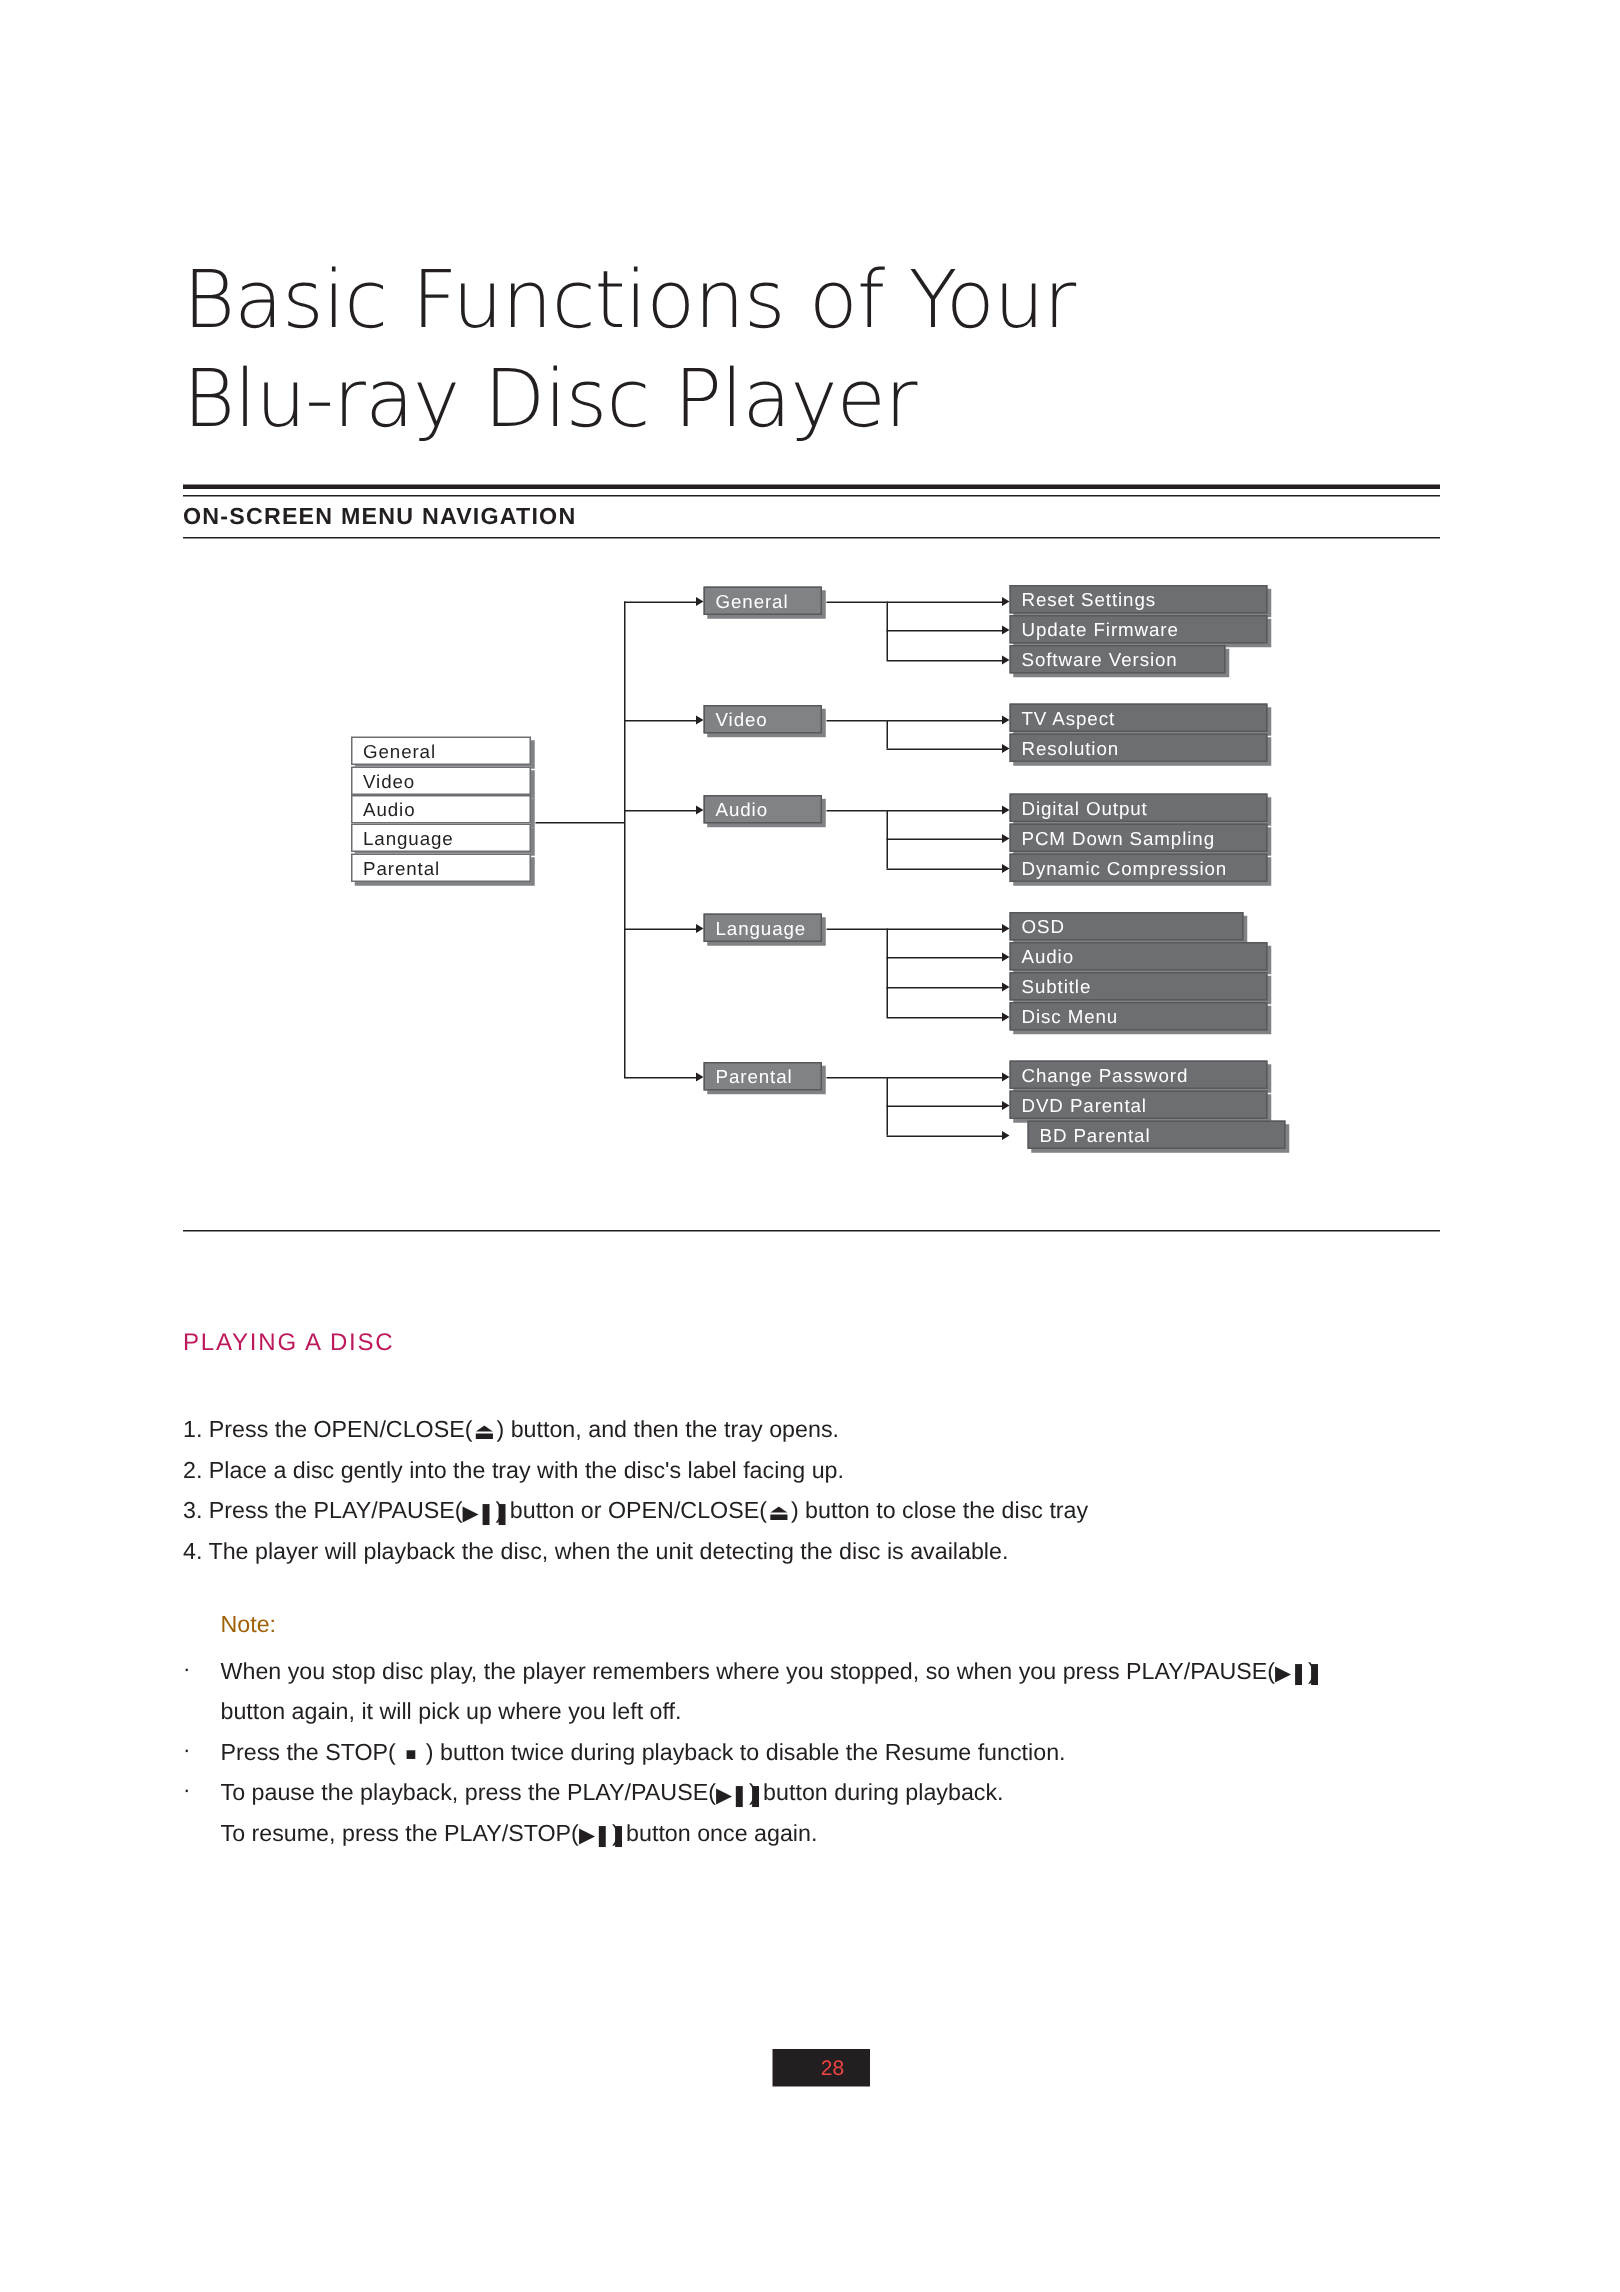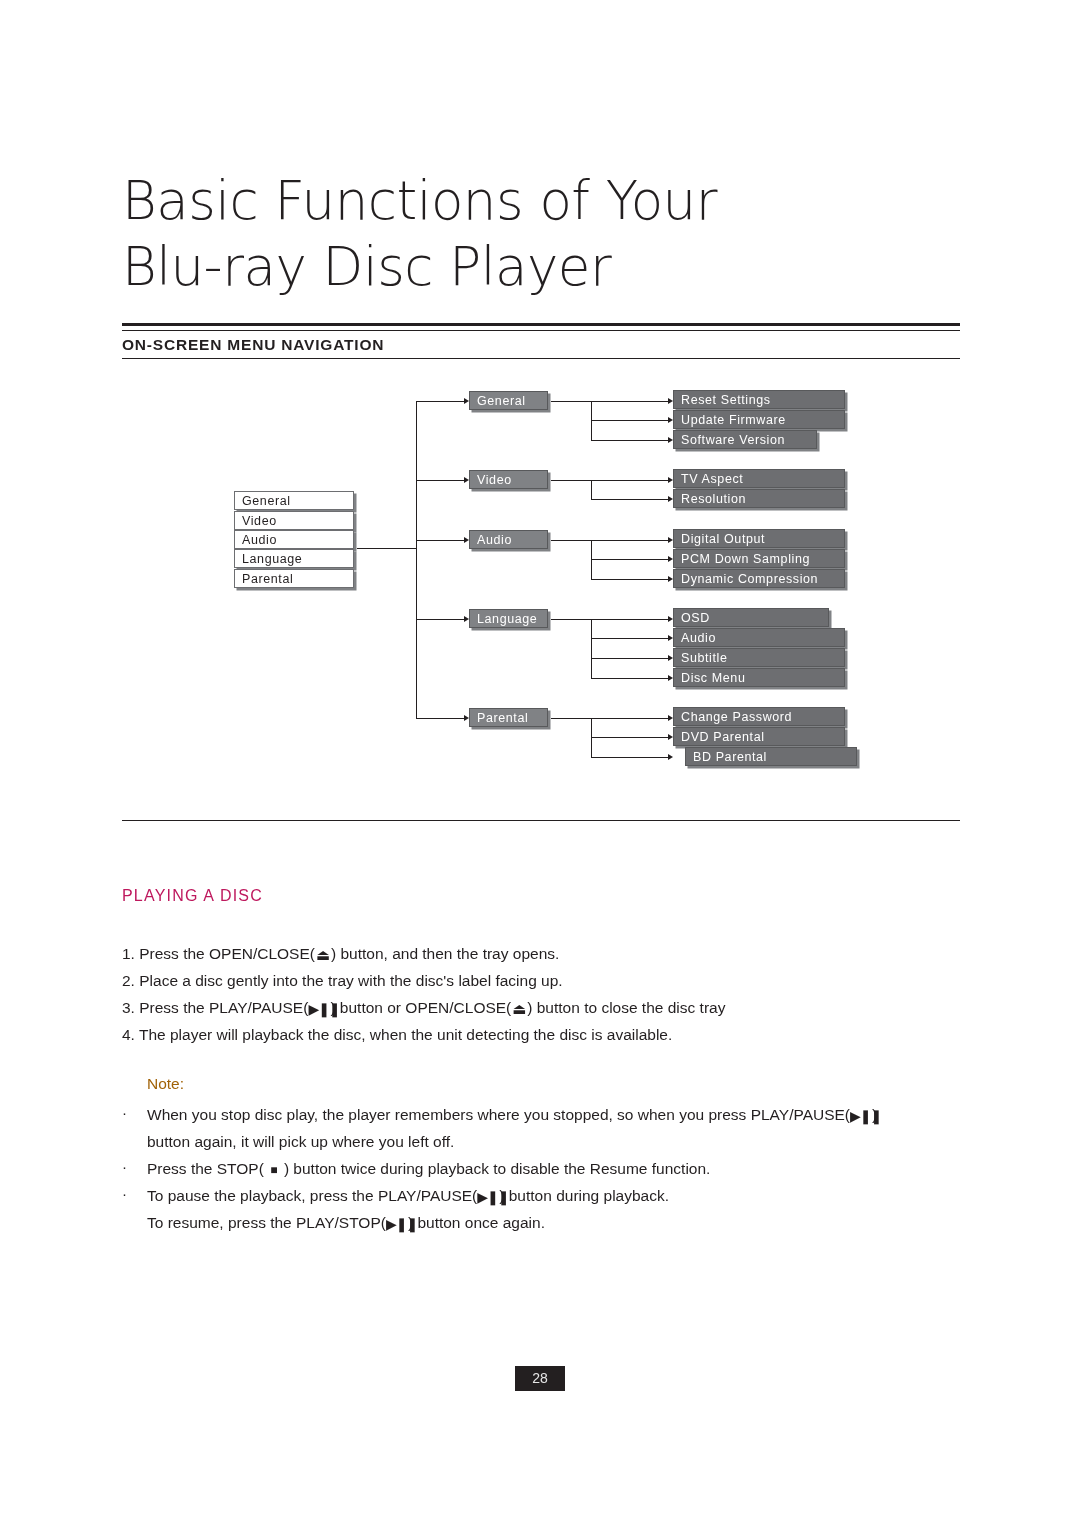--- a/index.html
+++ b/index.html
@@ -199,24 +199,25 @@
     vertical-align: 0px;
   }
   
   .page-num {
     position: absolute;
     left: 515px;
     top: 1366px;
     width: 50px;
     height: 25px;
     background: #231f20;
-    color: #e5e5e5;
+    color: #ef4444;
     font-size: 14px;
     text-align: center;
     line-height: 25px;
+    padding-left: 15px;
   }
 </style>
 </head>
 <body>
 
 <div class="page">
 
   <div class="title-block">
     <div class="title-line">Basic Functions of Your</div>
     <div class="title-line">Blu-ray Disc Player</div>

